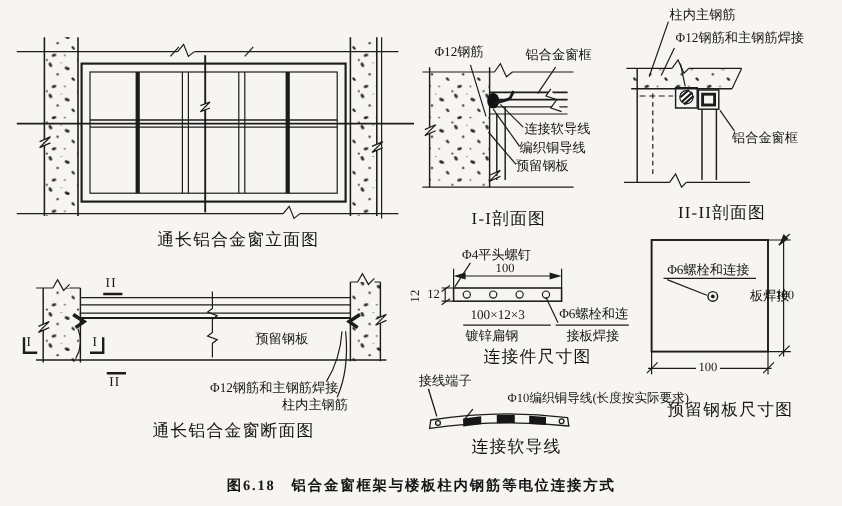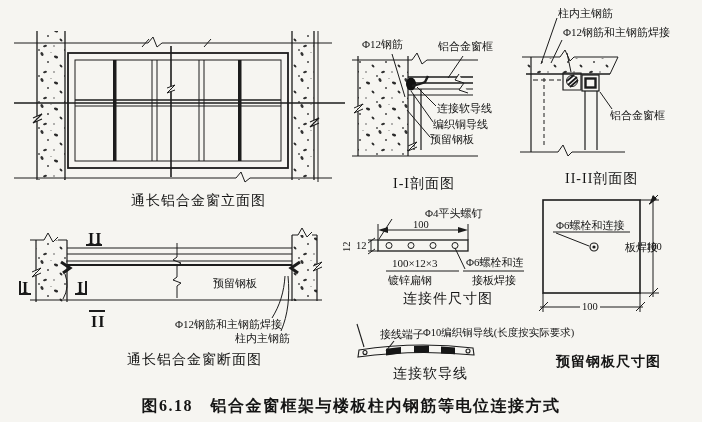--- a/index.html
+++ b/index.html
@@ -2,25 +2,25 @@
 <html><head>
 <meta charset="utf-8">
 <style>
   html,body{margin:0;padding:0;}
   #page{position:relative;width:702px;height:422px;background:#f6f5f1;overflow:hidden;
         font-family:"Liberation Serif","DejaVu Serif",serif;color:#151515;}
   #art{position:absolute;left:0;top:0;}
   .lbl{position:absolute;white-space:nowrap;font-size:11px;line-height:1.15;color:#151515;}
   .sm{font-size:10.5px;}
   .cap{font-size:14px;letter-spacing:1px;}
-  .mark{font-size:16px;font-weight:700;letter-spacing:1px;text-align:right;}
+  .mark{font-size:11px;font-weight:400;letter-spacing:1px;text-align:right;}
   .rot{transform:rotate(-90deg);transform-origin:left top;}
   .gapbg{background:#f6f5f1;padding:0 2px;}
   #figcap{position:absolute;left:0;width:702px;top:396px;text-align:center;
-          font-size:16px;font-weight:600;letter-spacing:1.5px;}
+          font-size:12px;font-weight:600;letter-spacing:1.5px;}
 </style>
 </head>
 <body>
 
 <div id="page">
 
 <svg id="art" width="702" height="422" viewBox="0 0 702 422">
   <defs>
     <pattern id="stip" width="26" height="26" patternUnits="userSpaceOnUse">
       <ellipse cx="4" cy="5" rx="2.2" ry="1.3" transform="rotate(20 4 5)" fill="#2b2b2b"></ellipse>
@@ -211,34 +211,34 @@
   <div class="lbl" style="left:437px;top:102px;">连接软导线</div>
   <div class="lbl" style="left:433px;top:118px;">编织铜导线</div>
   <div class="lbl" style="left:430px;top:133px;">预留钢板</div>
   <div class="lbl cap" style="left:393px;top:176px;">I-I剖面图</div>
 
   <div class="lbl" style="left:558px;top:7px;">柱内主钢筋</div>
   <div class="lbl" style="left:563px;top:26px;">Φ12钢筋和主钢筋焊接</div>
   <div class="lbl" style="left:610px;top:109px;">铝合金窗框</div>
   <div class="lbl cap" style="left:565px;top:171px;">II-II剖面图</div>
 
-  <div class="lbl" style="left:385px;top:207px;margin-left:40px;">Φ4平头螺钉</div>
+  <div class="lbl" style="left:385px;top:207px;">Φ4平头螺钉</div>
   <div class="lbl sm" style="left:413px;top:219px;">100</div>
   <div class="lbl sm rot" style="left:341px;top:252px;">12</div>
   <div class="lbl sm" style="left:356px;top:240px;">12</div>
   <div class="lbl" style="left:392px;top:257px;">100×12×3</div>
   <div class="lbl" style="left:388px;top:274px;">镀锌扁钢</div>
   <div class="lbl" style="left:466px;top:256px;">Φ6螺栓和连</div>
   <div class="lbl" style="left:472px;top:274px;">接板焊接</div>
   <div class="lbl cap" style="left:403px;top:291px;">连接件尺寸图</div>
 
-  <div class="lbl" style="left:349px;top:328px;margin-left:31px;">接线端子</div>
+  <div class="lbl" style="left:349px;top:312px;">接线端子</div>
   <div class="lbl sm" style="left:378px;top:327px;margin-left:45px;">Φ10编织铜导线(长度按实际要求)</div>
   <div class="lbl cap" style="left:393px;top:366px;">连接软导线</div>
 
   <div class="lbl" style="left:556px;top:219px;">Φ6螺栓和连接</div>
   <div class="lbl" style="left:625px;top:241px;">板焊接</div>
   <div class="lbl sm" style="left:646px;top:241px;">100</div>
   <div class="lbl sm gapbg" style="left:580px;top:301px;">100</div>
-  <div class="lbl cap" style="left:556px;top:354px;font-weight:bold;">预留钢板尺寸图</div>
+  <div class="lbl cap" style="left:556px;top:335px;">预留钢板尺寸图</div>
 
   <div id="figcap">图6.18　铝合金窗框架与楼板柱内钢筋等电位连接方式</div>
 </div>
 
 </body></html>

